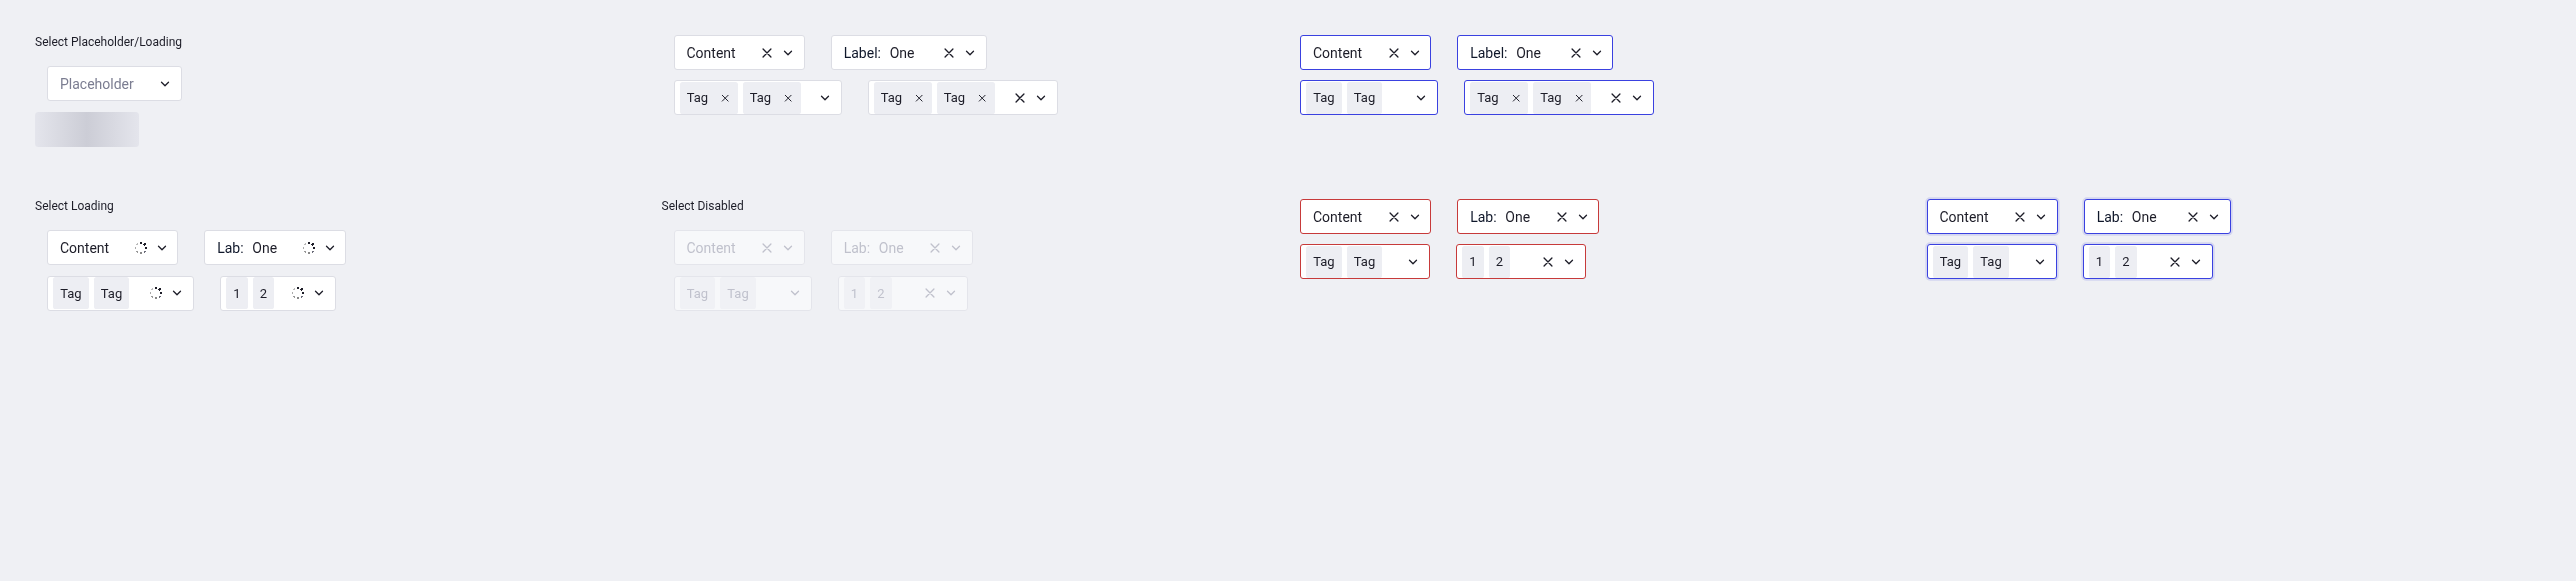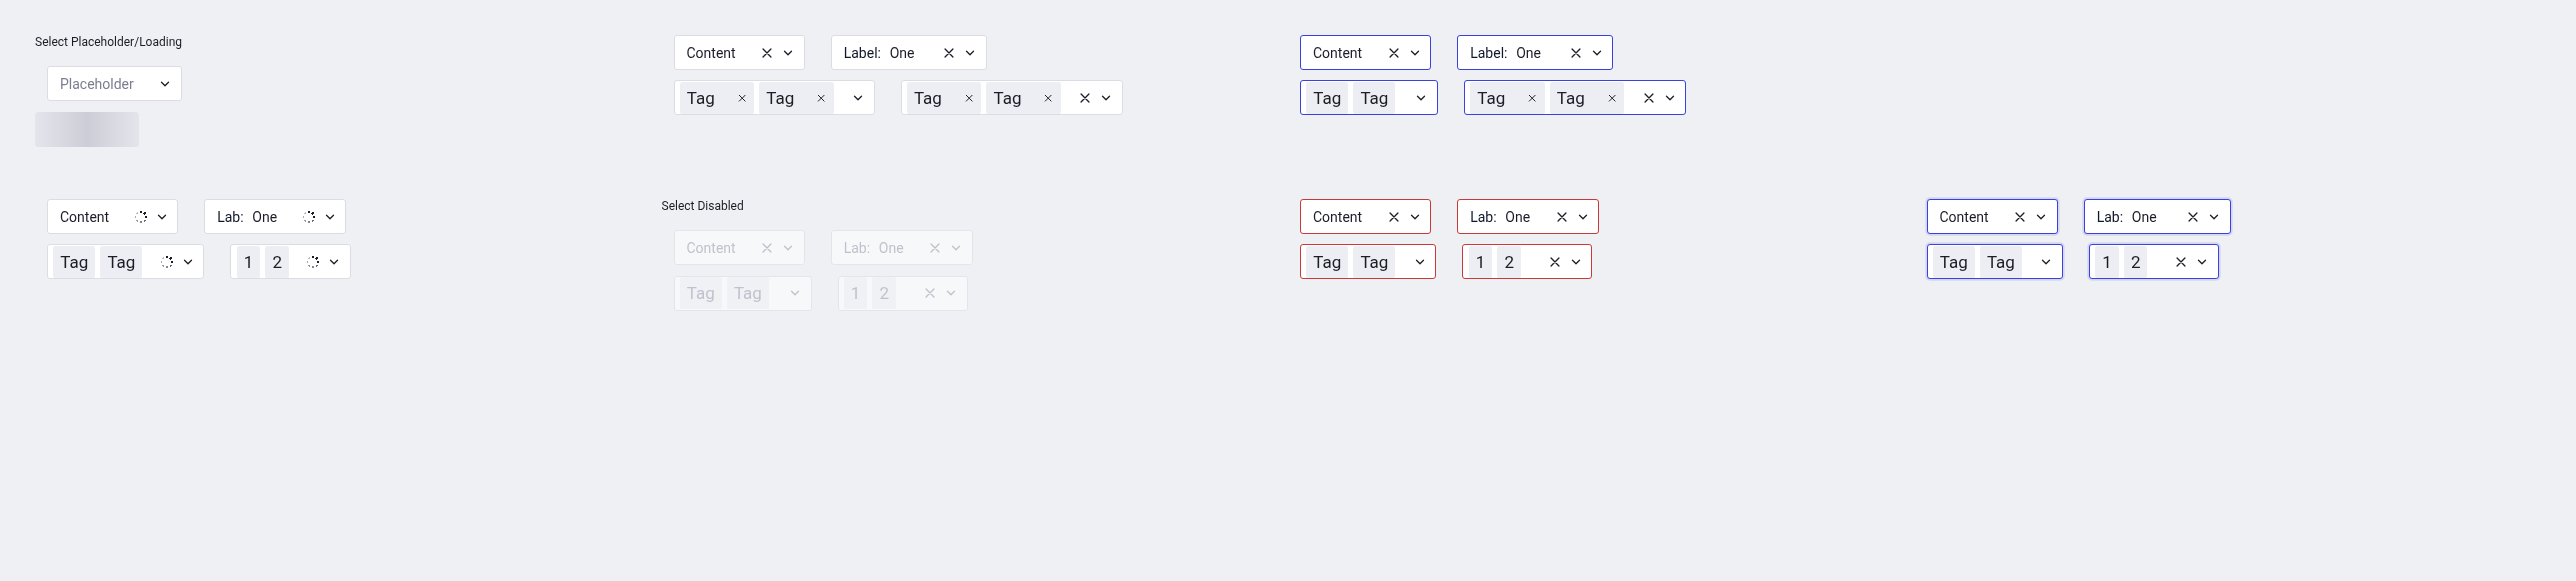--- a/index.html
+++ b/index.html
@@ -77,22 +77,22 @@
       border-radius: 3.5px;
       background: linear-gradient(90deg, #E4E5EC 0%, #CCCDD6 50%, #E4E5EC 100%);
     }
     .tag {
       display: inline-flex;
       align-items: center;
       background: #EDEEF3;
       border-radius: 2.6px;
       height: 32px;
       padding: 0 7px;
-      gap: 22px;
-      font-size: 17px;
+      gap: 12px;
+      font-size: 13px;
       color: #1D1D28;
     }
     .select.disabled .tag { background: #F2F3F7; }
     .icon {
       display: inline-flex;
       align-items: center;
       justify-content: center;
       width: 14px;
       height: 14px;
       flex: 0 0 auto;
@@ -332,20 +332,21 @@
     </div>
   </div>
 
   <div class="cell"></div>
 
 </div>
 
 <div class="bottom-grid">
 
   <div class="cell">
+    <div class="section-title">Select Loading</div>
     <div class="row">
       <div class="select">
         <span class="value">Content</span>
         <span class="spacer"></span>
         <span class="actions">
           <span class="spinner"></span>
           <span class="icon">
               <svg width="14" height="14" viewBox="0 0 16 16">
                 <use href="#i-chevron"></use>
               </svg>

